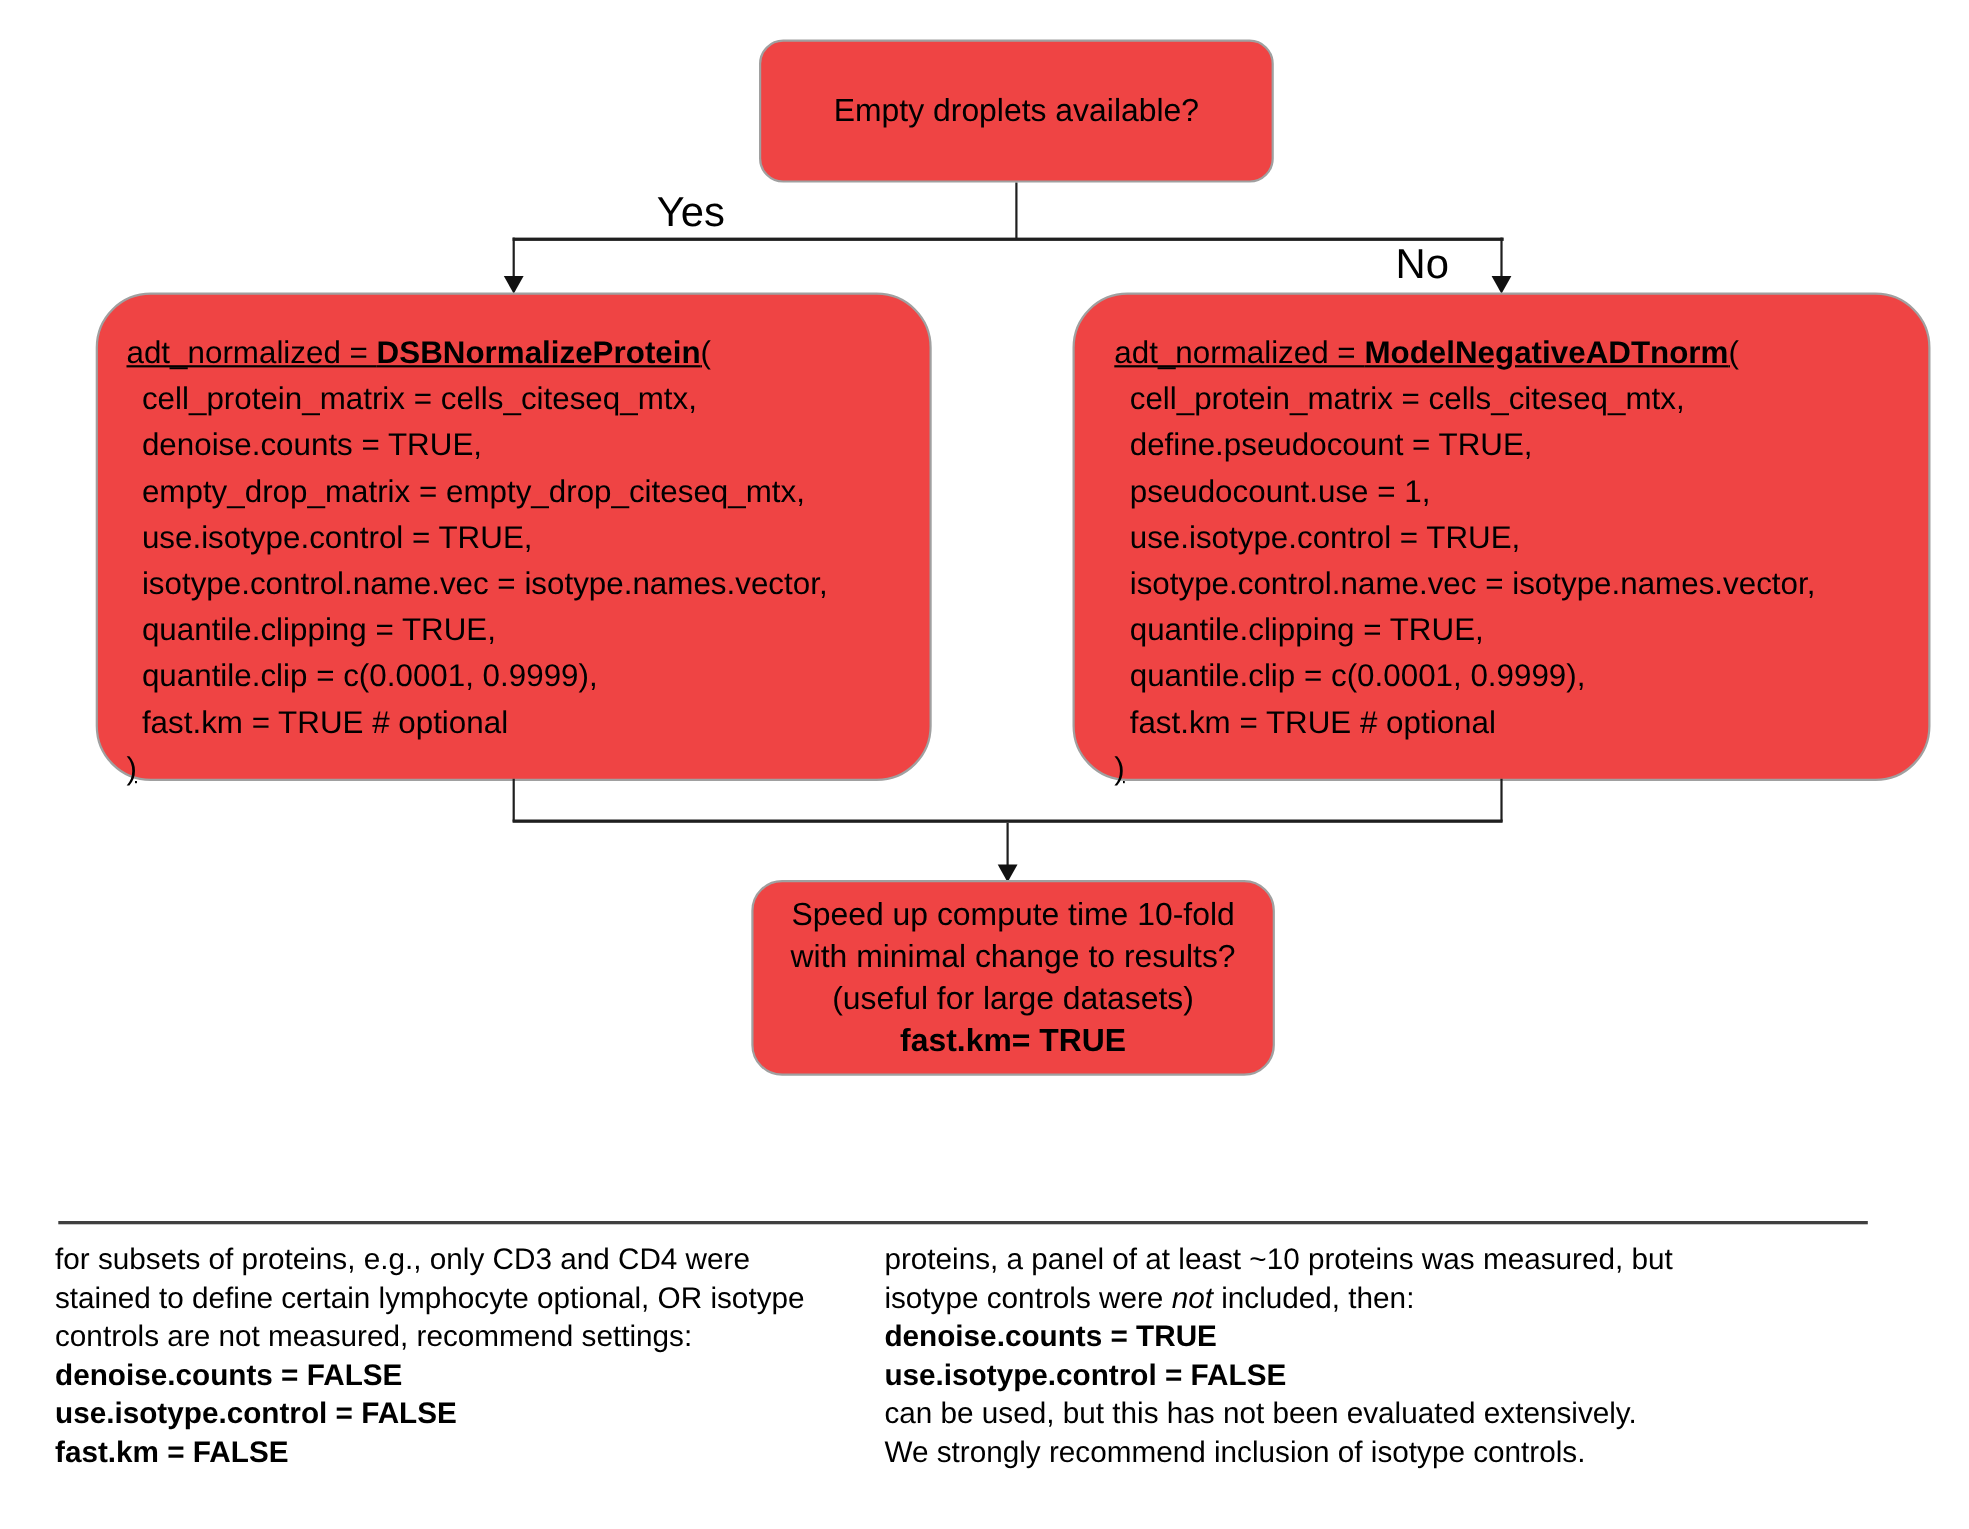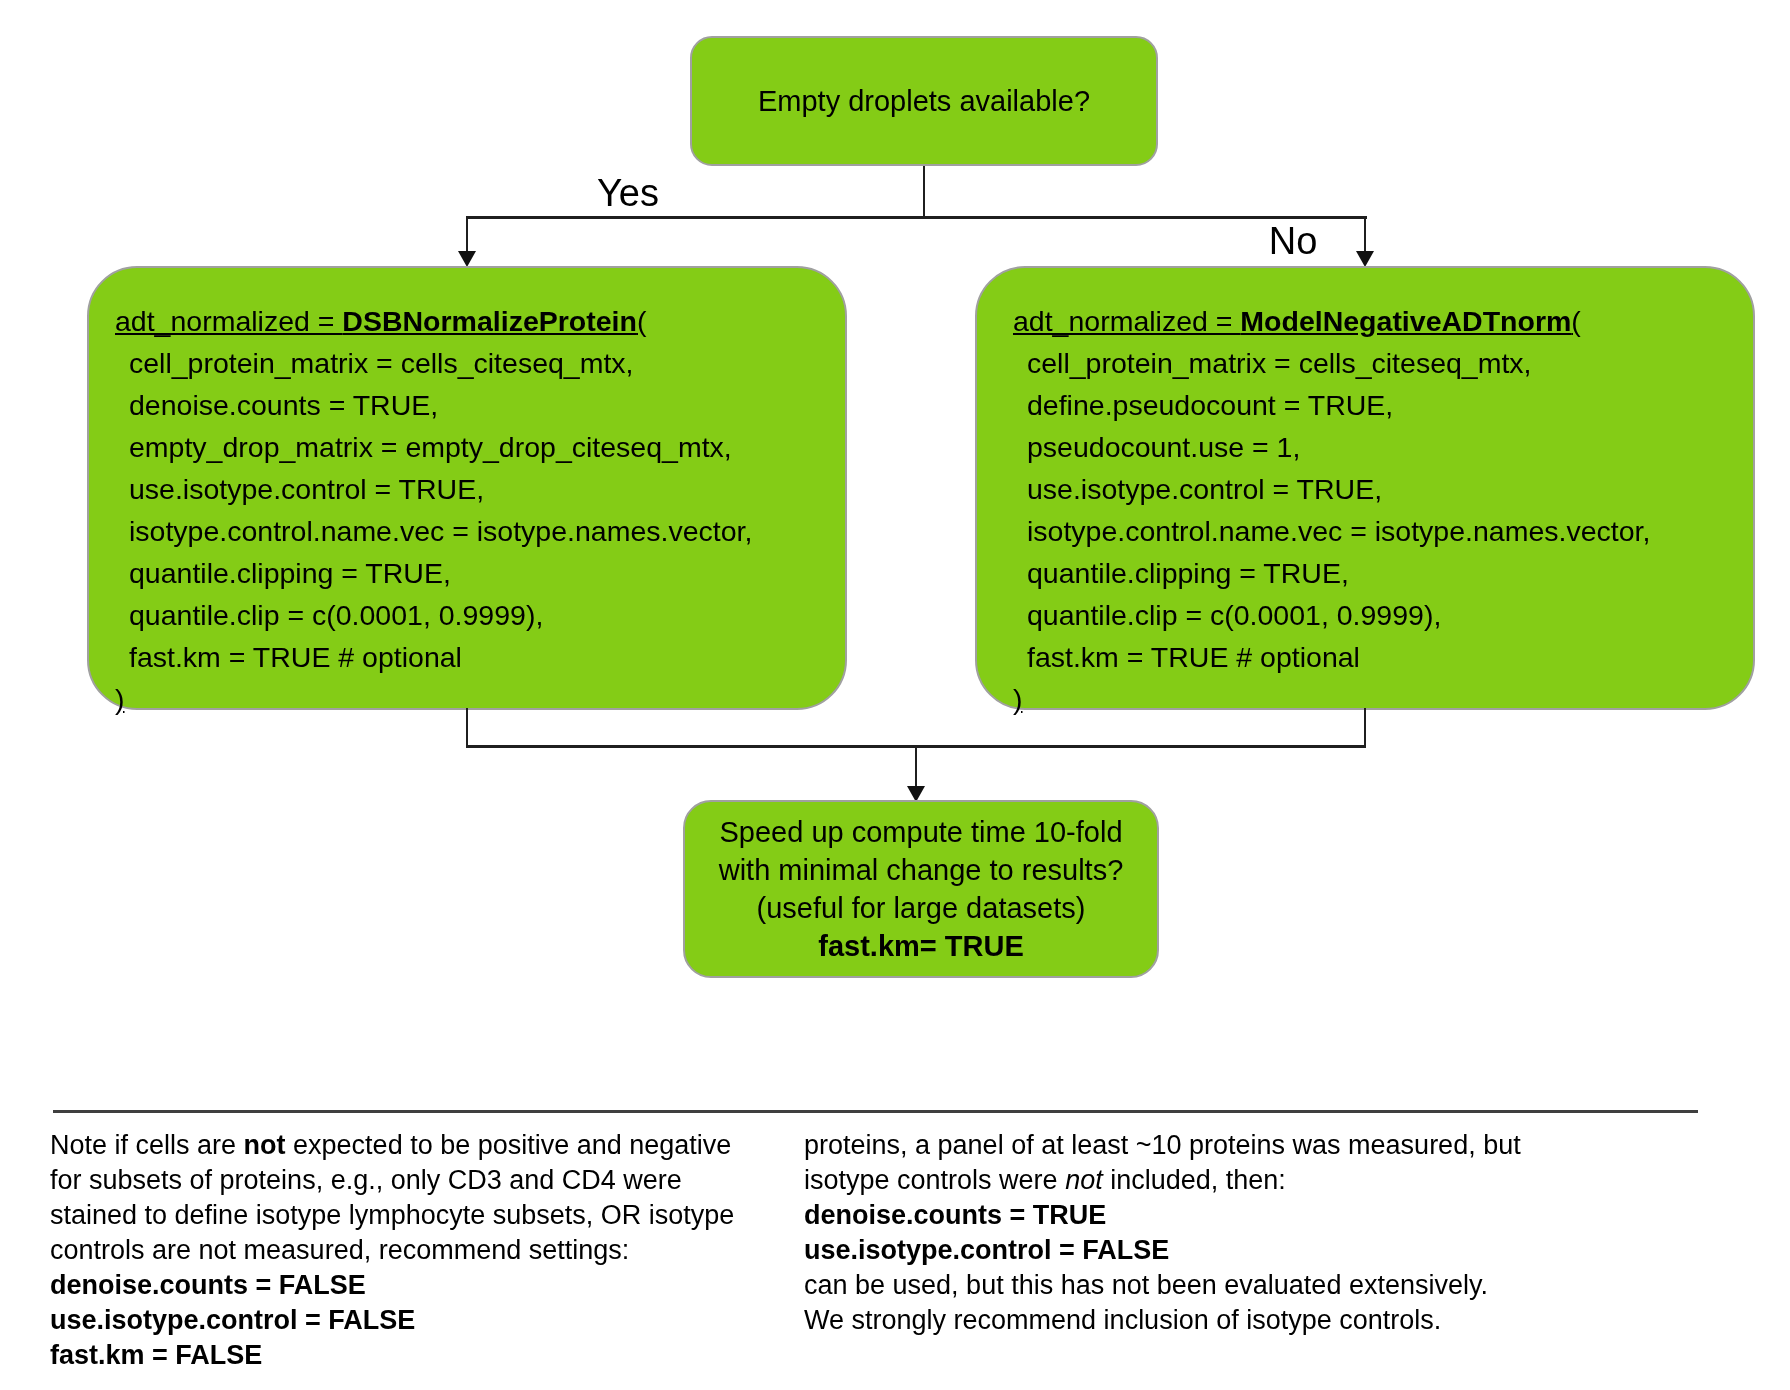--- a/index.html
+++ b/index.html
@@ -11,21 +11,21 @@
     position: relative;
     width: 1790px;
     height: 1390px;
     background: #ffffff;
     font-family: "Liberation Sans", sans-serif;
     color: #000000;
     overflow: hidden;
   }
   .node {
     position: absolute;
-    background: #84cc16;
+    background: #ef4444;
     border: 2.5px solid #a0a0a0;
     box-sizing: border-box;
   }
   
   .top-box {
     left: 690px; top: 36px; width: 468px; height: 130px;
     border-radius: 22px;
     display: flex; align-items: center; justify-content: center;
     font-size: 29px;
   }
@@ -155,23 +155,22 @@
   <div class="node bottom-box">
     <div>Speed up compute time 10-fold</div>
     <div>with minimal change to results?</div>
     <div>(useful for large datasets)</div>
     <div class="bold">fast.km= TRUE</div>
   </div>
 
   <div class="divider"></div>
 
   <div class="note note-left">
-    <div><span>Note if cells are </span><span class="bold">not</span><span> expected to be positive and negative</span></div>
     <div>for subsets of proteins, e.g., only CD3 and CD4 were</div>
-    <div>stained to define isotype lymphocyte subsets, OR isotype</div>
+    <div>stained to define certain lymphocyte optional, OR isotype</div>
     <div>controls are not measured, recommend settings:</div>
     <div class="bold">denoise.counts = FALSE</div>
     <div class="bold">use.isotype.control = FALSE</div>
     <div class="bold">fast.km = FALSE</div>
   </div>
 
   <div class="note note-right">
     <div>proteins, a panel of at least ~10 proteins was measured, but</div>
     <div><span>isotype controls were </span><span class="it">not</span><span> included, then:</span></div>
     <div class="bold">denoise.counts = TRUE</div>

